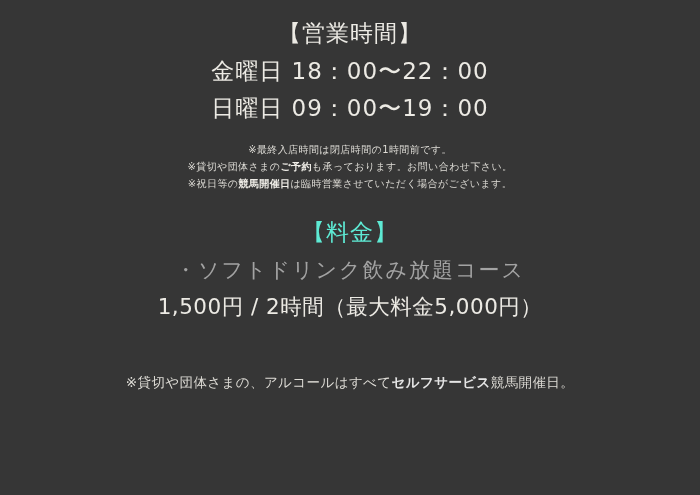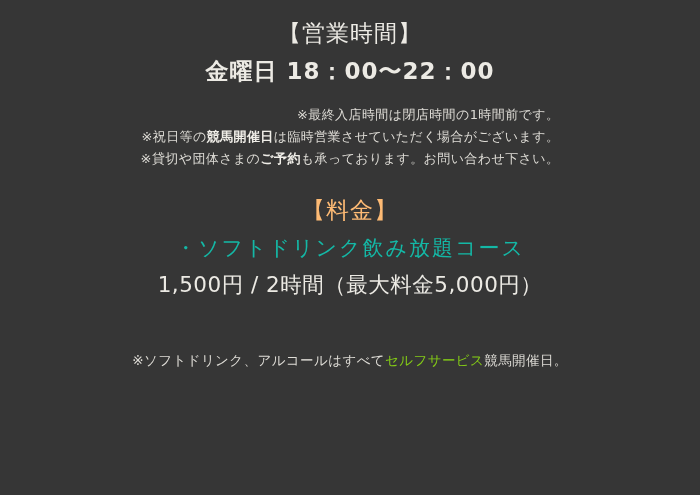--- a/index.html
+++ b/index.html
@@ -30,49 +30,47 @@
     text-align: center;
     margin: 4px 0 2px 0;
     line-height: 1.5;
   }
   .hours-line {
     font-size: 23px;
     letter-spacing: 1px;
     color: #eceae4;
     text-align: right;
     line-height: 1.62;
-    font-weight: bold;
   }
   .notes {
     margin-top: 14px;
     text-align: center;
   }
   .note-line {
-    font-size: 13px;
+    font-size: 10px;
     color: #dedcd6;
     line-height: 1.72;
     letter-spacing: 0.4px;
-    text-align: right;
   }
   .note-line .em {
     font-weight: bold;
     color: #f0eee8;
   }
   .price-title {
     font-size: 23px;
     letter-spacing: 1px;
-    color: #fdba74;
+    color: #5eead4;
     text-align: center;
     margin-top: 22px;
     line-height: 1.5;
   }
   .course-name {
     font-size: 21px;
     letter-spacing: 2px;
-    color: #14b8a6;
+    color: #a3a3a3;
     text-align: center;
     margin-top: 6px;
     line-height: 1.5;
   }
   .course-price {
     font-size: 21.5px;
     letter-spacing: 0.5px;
     color: #eceae4;
     margin-top: 4px;
     line-height: 1.5;
@@ -84,53 +82,54 @@
     margin-top: 22px;
     text-align: center;
   }
   .footnote-line {
     font-size: 13.5px;
     color: #dedcd6;
     line-height: 1.74;
     letter-spacing: 0.4px;
   }
   .footnote-line .em {
-    font-weight: normal;
-    color: #84cc16;
+    font-weight: bold;
+    color: #e5e5e5;
   }
 </style>
 </head>
 <body>
 
 <div class="page">
 
   <div class="section-title">【営業時間】</div>
 
   <div class="hours-line">金曜日 18：00〜22：00</div>
+  <div class="hours-line">日曜日 09：00〜19：00</div>
 
   <div class="notes">
     <div class="note-line">
       <span>※最終入店時間は閉店時間の1時間前です。</span><span class="em"></span><span></span>
     </div>
     <div class="note-line">
-      <span>※祝日等の</span><span class="em">競馬開催日</span><span>は臨時営業させていただく場合がございます。</span>
+      <span>※貸切や団体さまの</span><span class="em">ご予約</span><span>も承っております。お問い合わせ下さい。</span>
     </div>
     <div class="note-line">
-      <span>※貸切や団体さまの</span><span class="em">ご予約</span><span>も承っております。お問い合わせ下さい。</span>
+      <span>※祝日等の</span><span class="em">競馬開催日</span><span>は臨時営業させていただく場合がございます。</span>
     </div>
   </div>
 
   <div class="price-title">【料金】</div>
 
   <div class="course-name">・ソフトドリンク飲み放題コース</div>
   <div class="course-price">1,500円 / 2時間（最大料金5,000円）</div>
 
   <div class="course-gap"></div>
 
 
   <div class="footnotes">
     <div class="footnote-line">
-      <span>※ソフトドリンク、アルコールはすべて</span><span class="em">セルフサービス</span><span>競馬開催日。</span>
+      <span>※貸切や団体さまの、アルコールはすべて</span><span class="em">セルフサービス</span><span>競馬開催日。</span>
     </div>
 
   </div>
 
 </div>
 
 </body></html>

